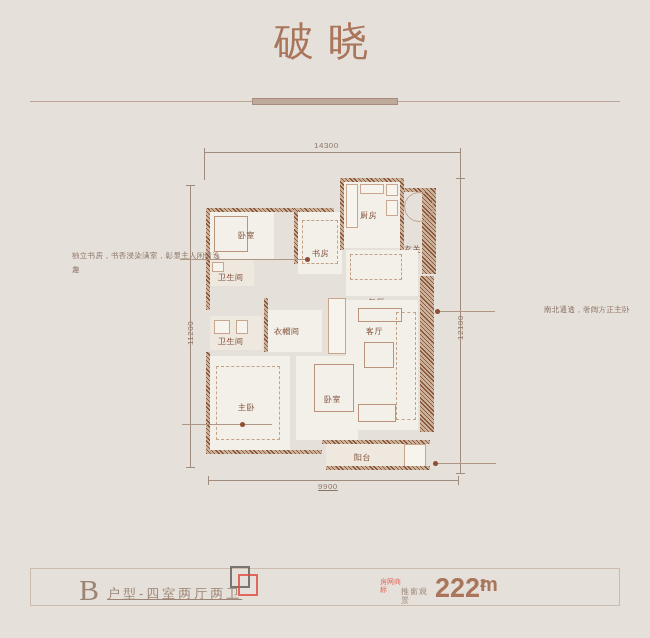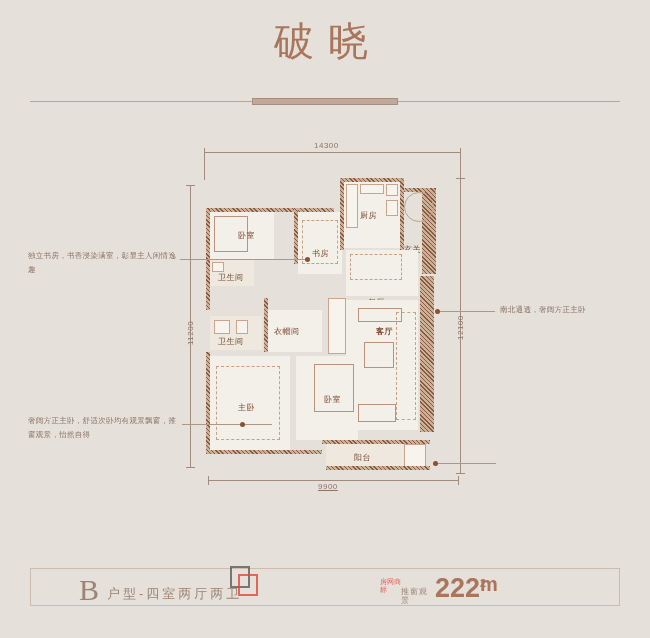--- a/index.html
+++ b/index.html
@@ -40,31 +40,31 @@
   .hatch{position:absolute;
      background:repeating-linear-gradient(45deg,#8a5a40 0 1px,transparent 1px 3px),#cbb09a;}
   .thin{position:absolute;border:1px solid #b9937c;box-sizing:border-box;}
   .thin2{position:absolute;border:1px solid #caa58d;box-sizing:border-box;background:#f7f3ed;}
   .dash{position:absolute;border:1px dashed #c3a287;box-sizing:border-box;}
   .rlabel{position:absolute;font-size:8px;color:#7a4a31;white-space:nowrap;letter-spacing:.5px;text-align:right;}
   .arcdoor{position:absolute;border:1px solid #c2a089;border-radius:50%;box-sizing:border-box;
            clip-path:polygon(0 0,100% 0,100% 100%,0 100%);}
 
   
-  .anno{position:absolute;font-size:7.5px;line-height:14px;color:#8c7466;letter-spacing:.3px;}
+  .anno{position:absolute;font-size:7.5px;line-height:14px;color:#8c7466;letter-spacing:.3px;margin-left:44px;}
   .anno-line{position:absolute;height:1px;background:#b09784;}
   .anno-dot{position:absolute;width:5px;height:5px;border-radius:50%;background:#8c4f33;}
 
   
   .bar{position:absolute;left:30px;top:568px;width:590px;height:38px;
        border:1px solid #cdbcae;box-sizing:border-box;}
   .bar-inner{position:absolute;left:0;top:0;width:100%;height:100%;}
   .bar-b{position:absolute;left:48px;top:4px;font-size:30px;color:#9d8575;
          font-family:"Liberation Serif","DejaVu Serif",serif;font-weight:400;}
-  .bar-sub{position:absolute;left:76px;top:16px;font-size:13px;color:#9d8575;letter-spacing:3px;}
+  .bar-sub{position:absolute;left:76px;top:16px;font-size:13px;color:#9d8575;letter-spacing:3px;text-decoration:underline;}
   .bar-area-lbl{position:absolute;left:370px;top:18px;font-size:8px;color:#9d8575;letter-spacing:1px;line-height:9px;width:30px;}
   .bar-area{position:absolute;left:404px;top:4px;font-size:27px;color:#a9765c;font-weight:bold;letter-spacing:0px;}
   .bar-unit{position:absolute;font-size:20px;}
   .sup{font-size:11px;vertical-align:super;}
 
   
   .wm{position:absolute;left:228px;top:566px;height:40px;width:200px;}
   .wm-txt{position:absolute;left:36px;top:3px;font-size:30px;color:#e0483c;opacity:.72;
           font-family:"DejaVu Sans","Liberation Sans",sans-serif;font-weight:bold;letter-spacing:0px;}
   .wm-sq1{position:absolute;left:2px;top:0px;width:20px;height:22px;border:2px solid #57514e;opacity:.75;box-sizing:border-box;}
@@ -152,21 +152,21 @@
     <div class="hatch" style="left:96px;top:168px;width:4px;height:54px;"></div>
 
     <div class="thin2" style="left:160px;top:168px;width:18px;height:56px;"></div>
 
     <div class="hatch" style="left:252px;top:146px;width:14px;height:156px;"></div>
     <div class="room" style="left:178px;top:170px;width:72px;height:130px;"></div>
     <div class="thin" style="left:190px;top:178px;width:44px;height:14px;"></div>
     <div class="thin" style="left:196px;top:212px;width:30px;height:26px;"></div>
     <div class="dash" style="left:228px;top:182px;width:20px;height:108px;"></div>
     <div class="thin" style="left:190px;top:274px;width:38px;height:18px;"></div>
-    <div class="rlabel" style="left:208px;top:196px;font-weight:bold;">客厅</div>
+    <div class="rlabel" style="left:198px;top:196px;">客厅</div>
 
     <div class="hatch" style="left:38px;top:222px;width:4px;height:102px;"></div>
     <div class="hatch" style="left:38px;top:320px;width:116px;height:4px;"></div>
     <div class="room" style="left:42px;top:226px;width:80px;height:94px;"></div>
     <div class="dash" style="left:48px;top:236px;width:64px;height:74px;"></div>
     <div class="rlabel" style="left:70px;top:272px;">主卧</div>
 
     <div class="room" style="left:128px;top:226px;width:62px;height:84px;"></div>
     <div class="thin" style="left:146px;top:234px;width:40px;height:48px;"></div>
     <div class="rlabel" style="left:156px;top:264px;">卧室</div>
@@ -175,21 +175,20 @@
     <div class="room-d" style="left:158px;top:314px;width:100px;height:24px;"></div>
     <div class="thin2" style="left:236px;top:314px;width:22px;height:24px;"></div>
     <div class="rlabel" style="left:186px;top:322px;">阳台</div>
     <div class="hatch" style="left:158px;top:336px;width:104px;height:4px;"></div>
   </div>
 
   <div class="anno" style="left:28px;top:249px;width:150px;">独立书房，书香浸染满室，彰显主人闲情逸趣</div>
   <div class="anno-line" style="left:180px;top:259px;width:128px;"></div>
   <div class="anno-dot" style="left:305px;top:257px;"></div>
 
-  <div class="anno" style="left:28px;top:414px;width:152px;">奢阔方正主卧，舒适次卧均有观景飘窗，推窗观景，怡然自得</div>
   <div class="anno-line" style="left:182px;top:424px;width:90px;"></div>
   <div class="anno-dot" style="left:240px;top:422px;"></div>
 
   <div class="anno" style="left:500px;top:303px;width:150px;">南北通透，奢阔方正主卧</div>
   <div class="anno-line" style="left:437px;top:311px;width:58px;"></div>
   <div class="anno-dot" style="left:435px;top:309px;"></div>
 
   <div class="anno-line" style="left:438px;top:463px;width:58px;"></div>
   <div class="anno-dot" style="left:433px;top:461px;"></div>
 

